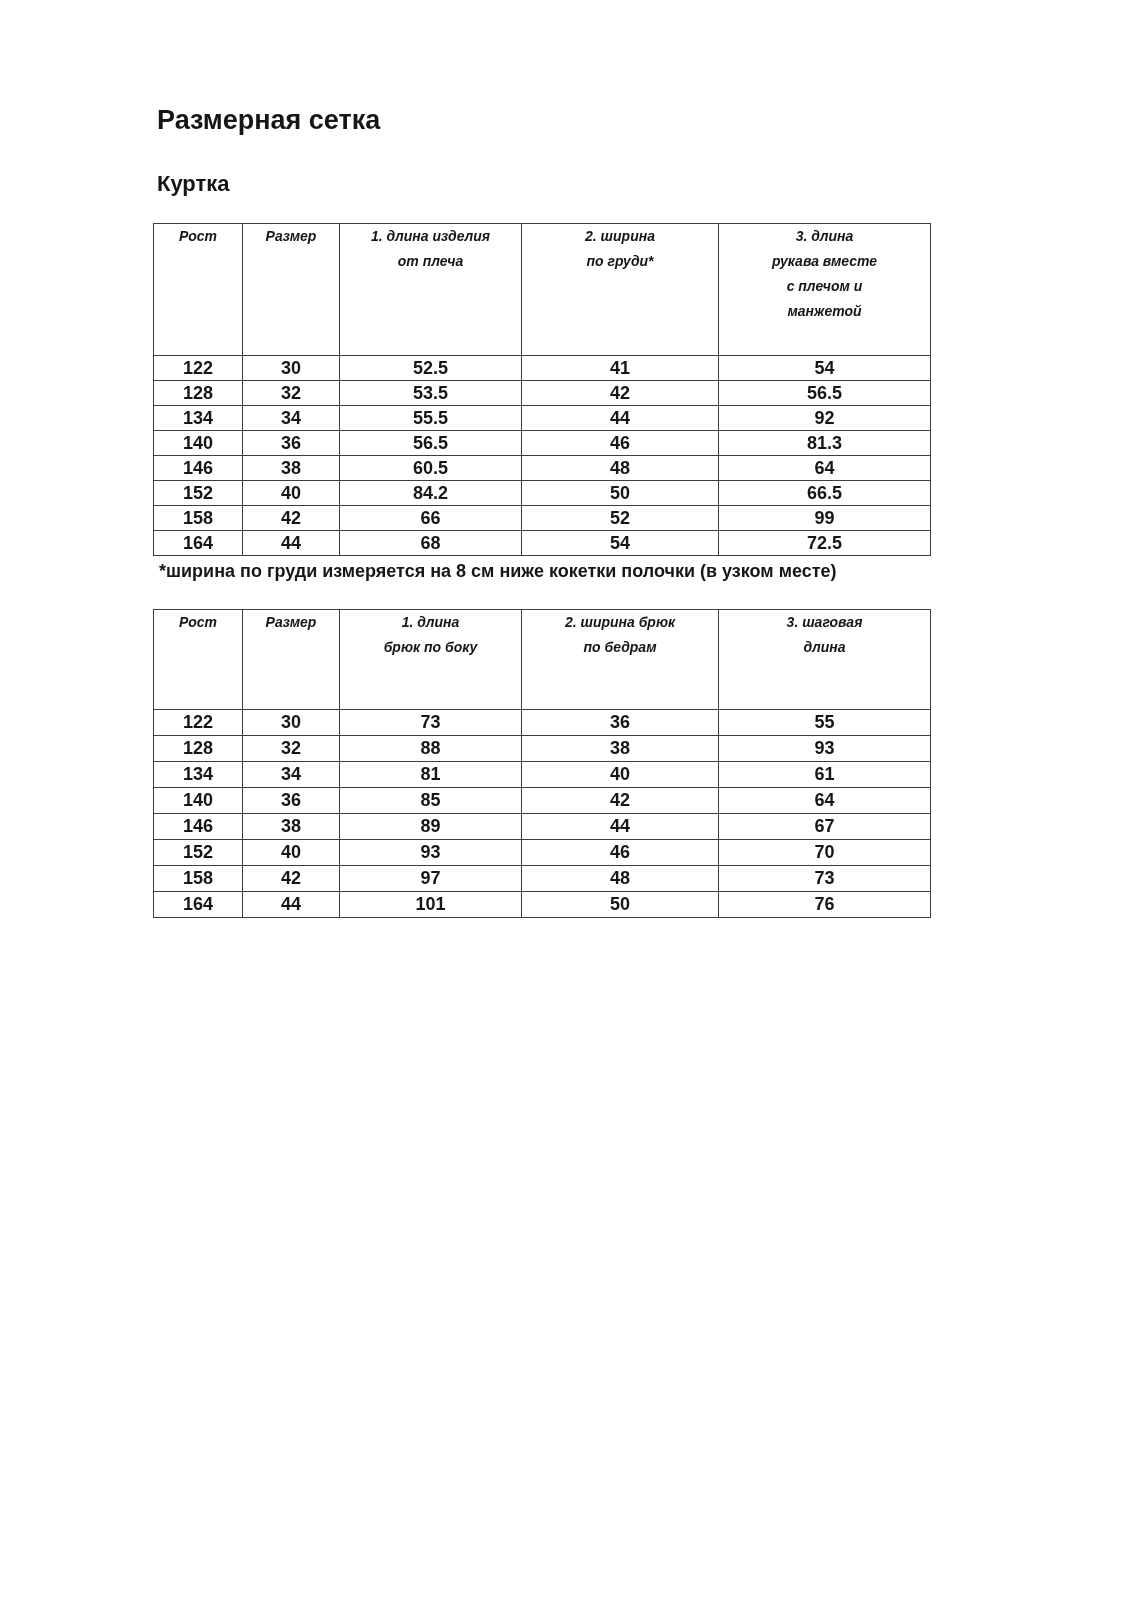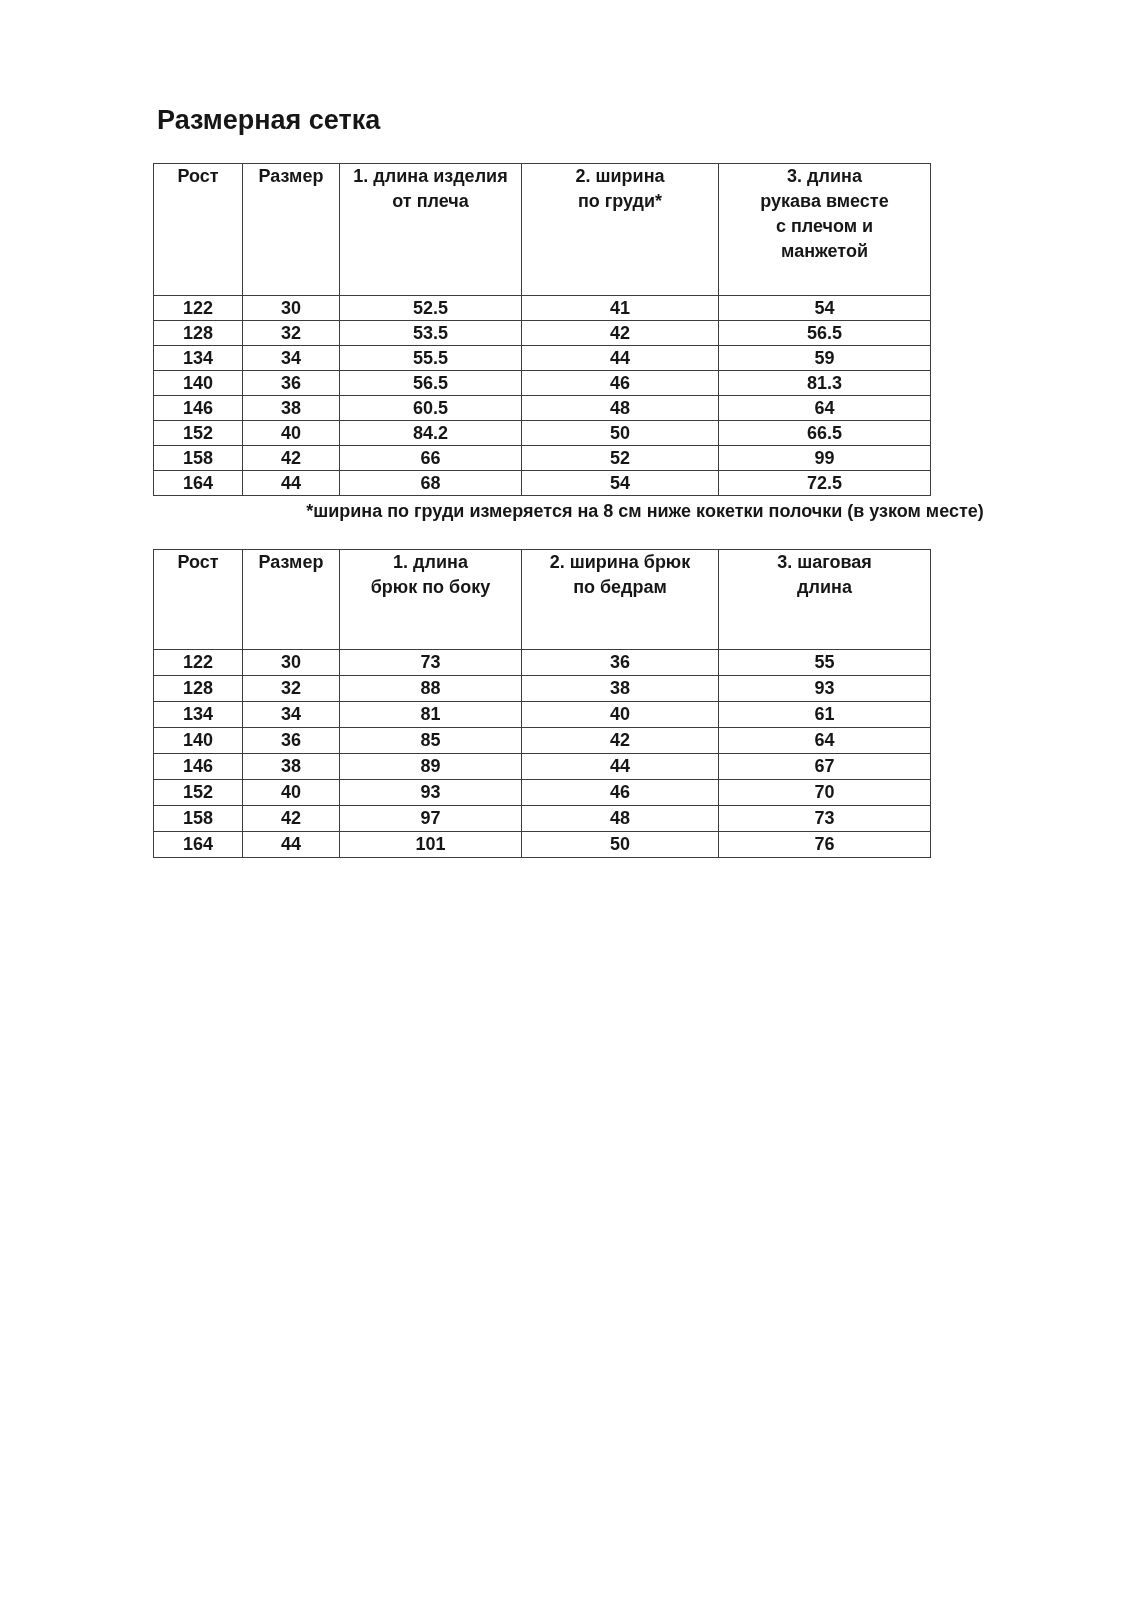--- a/index.html
+++ b/index.html
@@ -39,48 +39,49 @@
   table.size-table th,
   table.size-table td {
     border: 1.5px solid #3d3d3d;
     text-align: center;
     font-weight: bold;
     padding: 0;
   }
   table.size-table th {
     vertical-align: top;
     line-height: 25px;
-    font-size: 18px;
+    font-size: 14px;
+    font-style: italic;
   }
   .tbl-jacket th   { height: 132px; padding-top: 21px; }
   .tbl-trousers th { height: 100px; padding-top: 17px; }
   .tbl-jacket td   { height: 24px; line-height: 24px; }
   .tbl-trousers td { height: 25px; line-height: 25px; }
 
   col.c-rost   { width: 89px;  }
   col.c-razmer { width: 97px;  }
   col.c-m1     { width: 182px; }
   col.c-m2     { width: 197px; }
   col.c-m3     { width: 212px; }
 
   p.footnote {
     margin: 3px 0 0 6px;
     font-size: 18px;
     line-height: 24px;
-    text-align: center;
   }
 </style>
 </head>
 <body>
 
 <div class="page">
 
   <h1 class="doc-title">Размерная сетка</h1>
 
   <section>
+    <h2 class="section-heading jacket-heading">Куртка</h2>
 
     <table class="size-table tbl-jacket">
       <colgroup>
         <col class="c-rost">
           <col class="c-razmer">
           <col class="c-m1">
           <col class="c-m2">
           <col class="c-m3">
       </colgroup>
       <thead>
@@ -105,21 +106,21 @@
             <td>32</td>
             <td>53.5</td>
             <td>42</td>
             <td>56.5</td>
           </tr>
           <tr>
             <td>134</td>
             <td>34</td>
             <td>55.5</td>
             <td>44</td>
-            <td>59</td>
+            <td>92</td>
           </tr>
           <tr>
             <td>140</td>
             <td>36</td>
             <td>56.5</td>
             <td>46</td>
             <td>81.3</td>
           </tr>
           <tr>
             <td>146</td>

